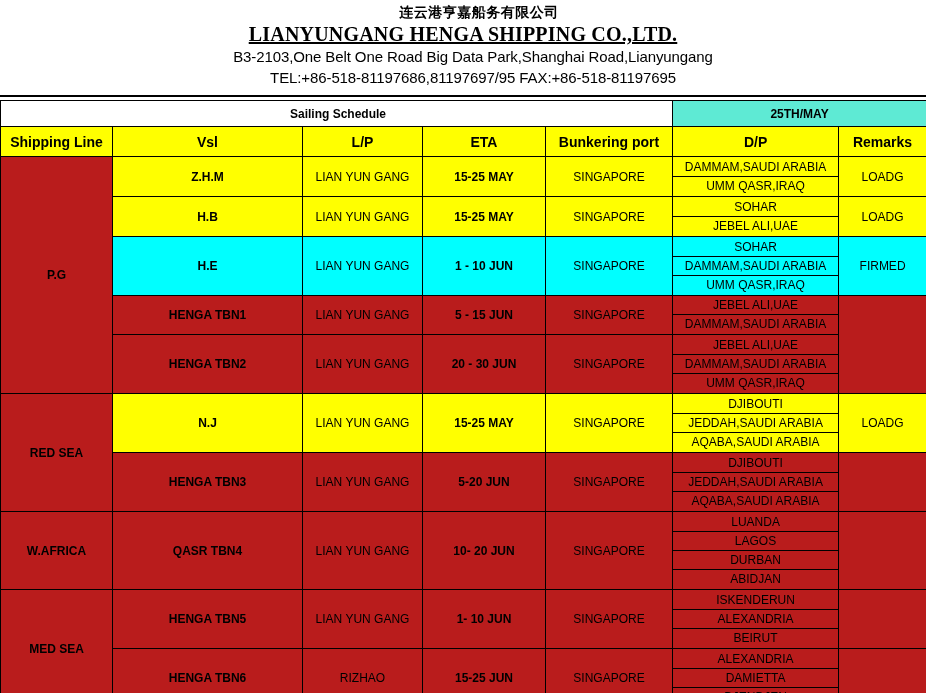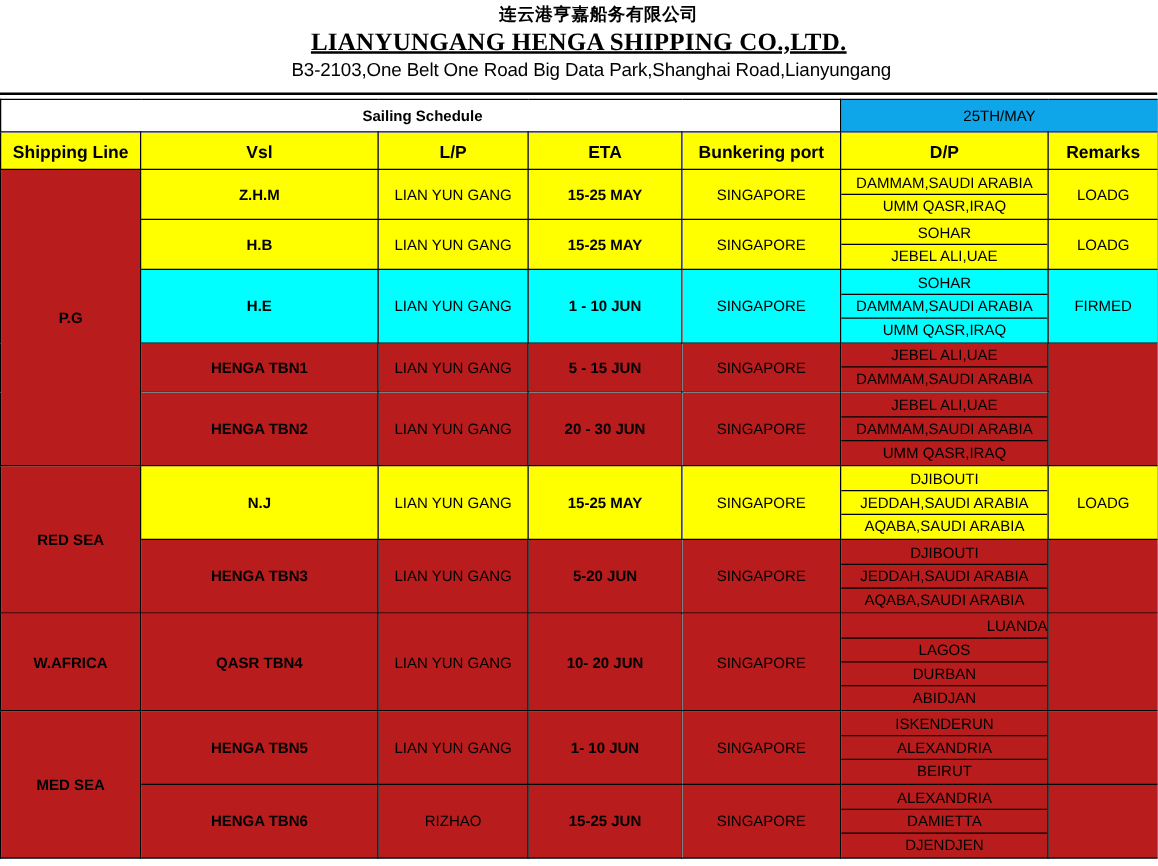--- a/index.html
+++ b/index.html
@@ -80,24 +80,24 @@
   
   .banner-left {
     text-align: left;
     font-weight: bold;
     font-size: 14px;
     height: 25px;
     padding-left: 5px !important;
     background: #ffffff;
   }
   .banner-right {
-    font-weight: normal;
+    font-weight: bold;
     font-size: 14px;
     height: 25px;
-    background: #0ea5e9;
+    background: #5eead4;
   }
 
   
   tr.colhead td {
     background: #ffff00;
     font-weight: bold;
     font-size: 14px;
     height: 29px;
   }
 
@@ -125,20 +125,21 @@
   }
   .dp-item:last-child { border-bottom: none; }
 </style>
 </head>
 <body>
 
 <div class="letterhead">
   <div class="lh-cn">连云港亨嘉船务有限公司</div>
   <div class="lh-en">LIANYUNGANG HENGA SHIPPING CO.,LTD.</div>
   <div class="lh-addr">B3-2103,One Belt One Road Big Data Park,Shanghai Road,Lianyungang</div>
+  <div class="lh-addr">TEL:+86-518-81197686,81197697/95 FAX:+86-518-81197695</div>
   <div class="lh-rule"></div>
 </div>
 
 <table class="schedule">
   <colgroup>
     <col class="c-line">
       <col class="c-vsl">
       <col class="c-lp">
       <col class="c-eta">
     <col class="c-bunker">
@@ -256,21 +257,21 @@
         <td class="plain fill-white"></td>
       </tr>
       <tr style="height: 78px;">
         <td rowspan="1" class="grp fill-white">W.AFRICA</td>
         <td class="vsl fill-white">QASR  TBN4</td>
         <td class="plain fill-white">LIAN YUN GANG</td>
         <td class="eta fill-white">10- 20 JUN</td>
         <td class="plain fill-white">SINGAPORE</td>
         <td class="dp-cell fill-white">
           <span class="dp-stack">
-            <span class="dp-item" style="height: 19px; line-height: 19px; text-align: right;">LUANDA</span>
+            <span class="dp-item" style="height: 19px; line-height: 19px;">LUANDA</span>
             <span class="dp-item" style="height: 19px; line-height: 19px;">LAGOS</span>
             <span class="dp-item" style="height: 19px; line-height: 19px;">DURBAN</span>
             <span class="dp-item" style="height: 19px; line-height: 19px;">ABIDJAN</span>
           </span>
         </td>
         <td class="plain fill-white"></td>
       </tr>
       <tr style="height: 59px;">
         <td rowspan="2" class="grp fill-white">MED SEA</td>
         <td class="vsl fill-white">HENGA  TBN5</td>

